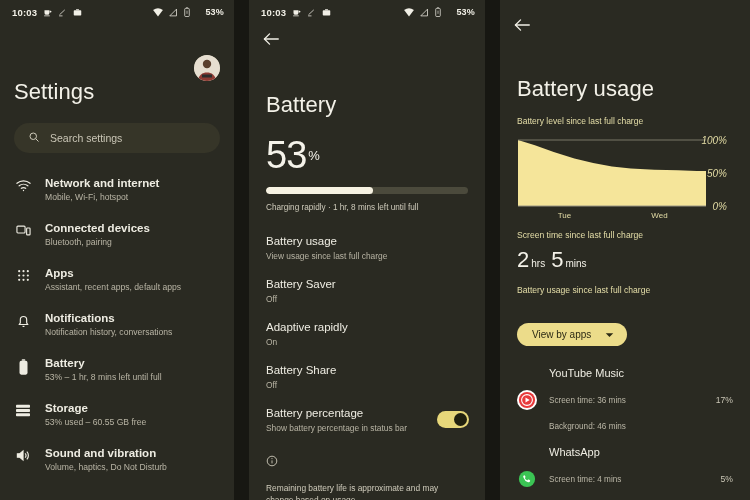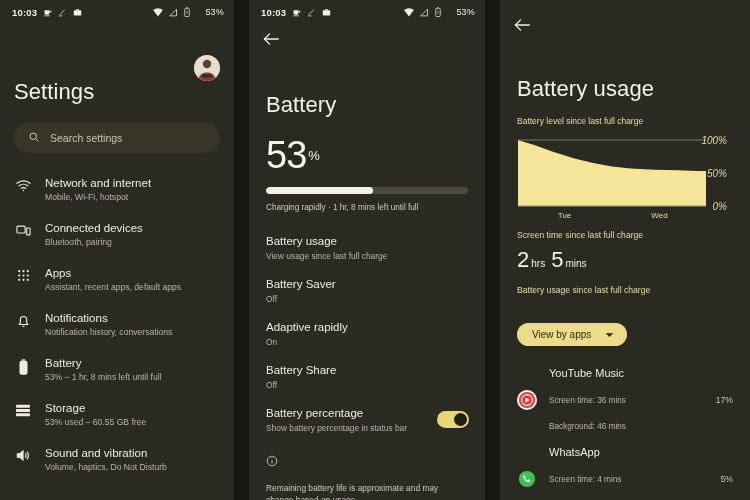--- a/index.html
+++ b/index.html
@@ -44,21 +44,21 @@
     font-size: 9px;
     letter-spacing: 0.2px;
   }
   .sb-left, .sb-right {
     display: flex;
     align-items: center;
     gap: 6px;
   }
   .sb-time { font-size: 9.5px; font-weight: 600; }
   .sb-ico { display: inline-flex; align-items: center; }
-  .sb-batt-pct { font-size: 9px; font-weight: 400; margin-left: 9px; }
+  .sb-batt-pct { font-size: 9px; font-weight: 700; margin-left: 9px; }
 
   
   .back-btn {
     width: 36px;
     height: 30px;
     display: flex;
     align-items: center;
     padding-left: 14px;
     box-sizing: border-box;
     cursor: pointer;
@@ -113,20 +113,21 @@
     min-width: 18px;
     display: flex;
     justify-content: center;
     padding-top: 3px;
   }
   .set-texts { display: flex; flex-direction: column; gap: 2px; }
   .set-label {
     color: #eeece2;
     font-size: 11.5px;
     line-height: 14px;
+    font-weight: bold;
   }
   .set-sub {
     color: #b9b5a5;
     font-size: 8.6px;
     line-height: 11px;
   }
 
   
   .p2-title { padding: 38px 0 0 17px; }
   .pct-wrap {

